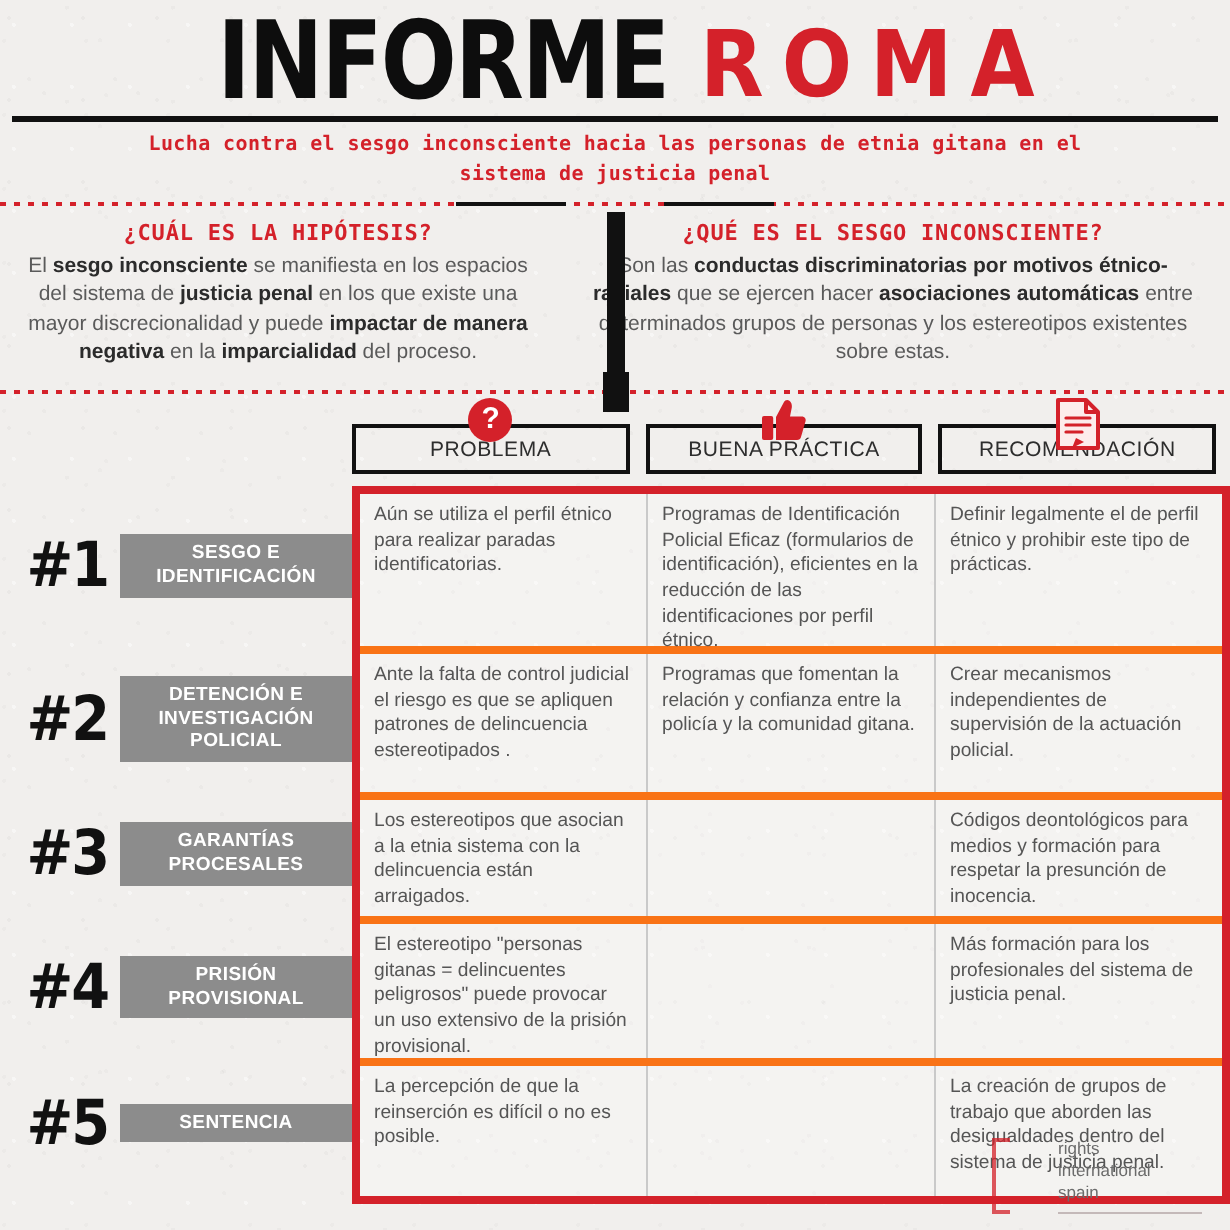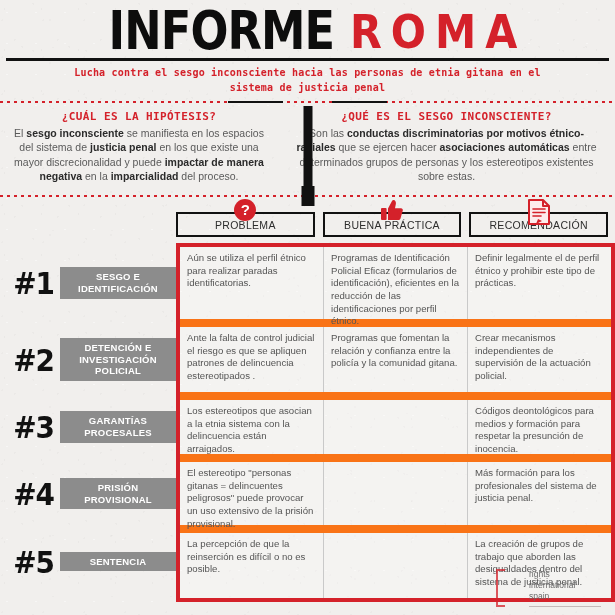--- a/index.html
+++ b/index.html
@@ -116,21 +116,21 @@
   }
   .chip{
     background:#8c8c8c;color:#fff;font-weight:bold;font-size:9.5px;line-height:1.25;
     text-align:center;flex:1;display:flex;align-items:center;justify-content:center;
     padding:4px 5px;box-sizing:border-box;letter-spacing:.2px;
   }
   .grid{
     flex:1;border:4px solid #d4212a;box-sizing:border-box;
     display:flex;flex-direction:column;background:rgba(255,255,255,.25);
   }
-  .grow{display:flex;border-bottom:8px solid #f97316;box-sizing:border-box;}
+  .grow{display:flex;border-bottom:4px solid #f97316;box-sizing:border-box;}
   .grow:last-child{border-bottom:none;}
   .cell{
     flex:1;border-right:1px solid #c9c9c9;box-sizing:border-box;
     padding:5px 7px 4px 7px;font-size:9.6px;line-height:1.32;color:#555;
   }
   .cell:last-child{border-right:none;}
 
   
   .footer{position:absolute;right:14px;bottom:8px;display:flex;align-items:flex-start;gap:21px;}
   .logo-bracket{

